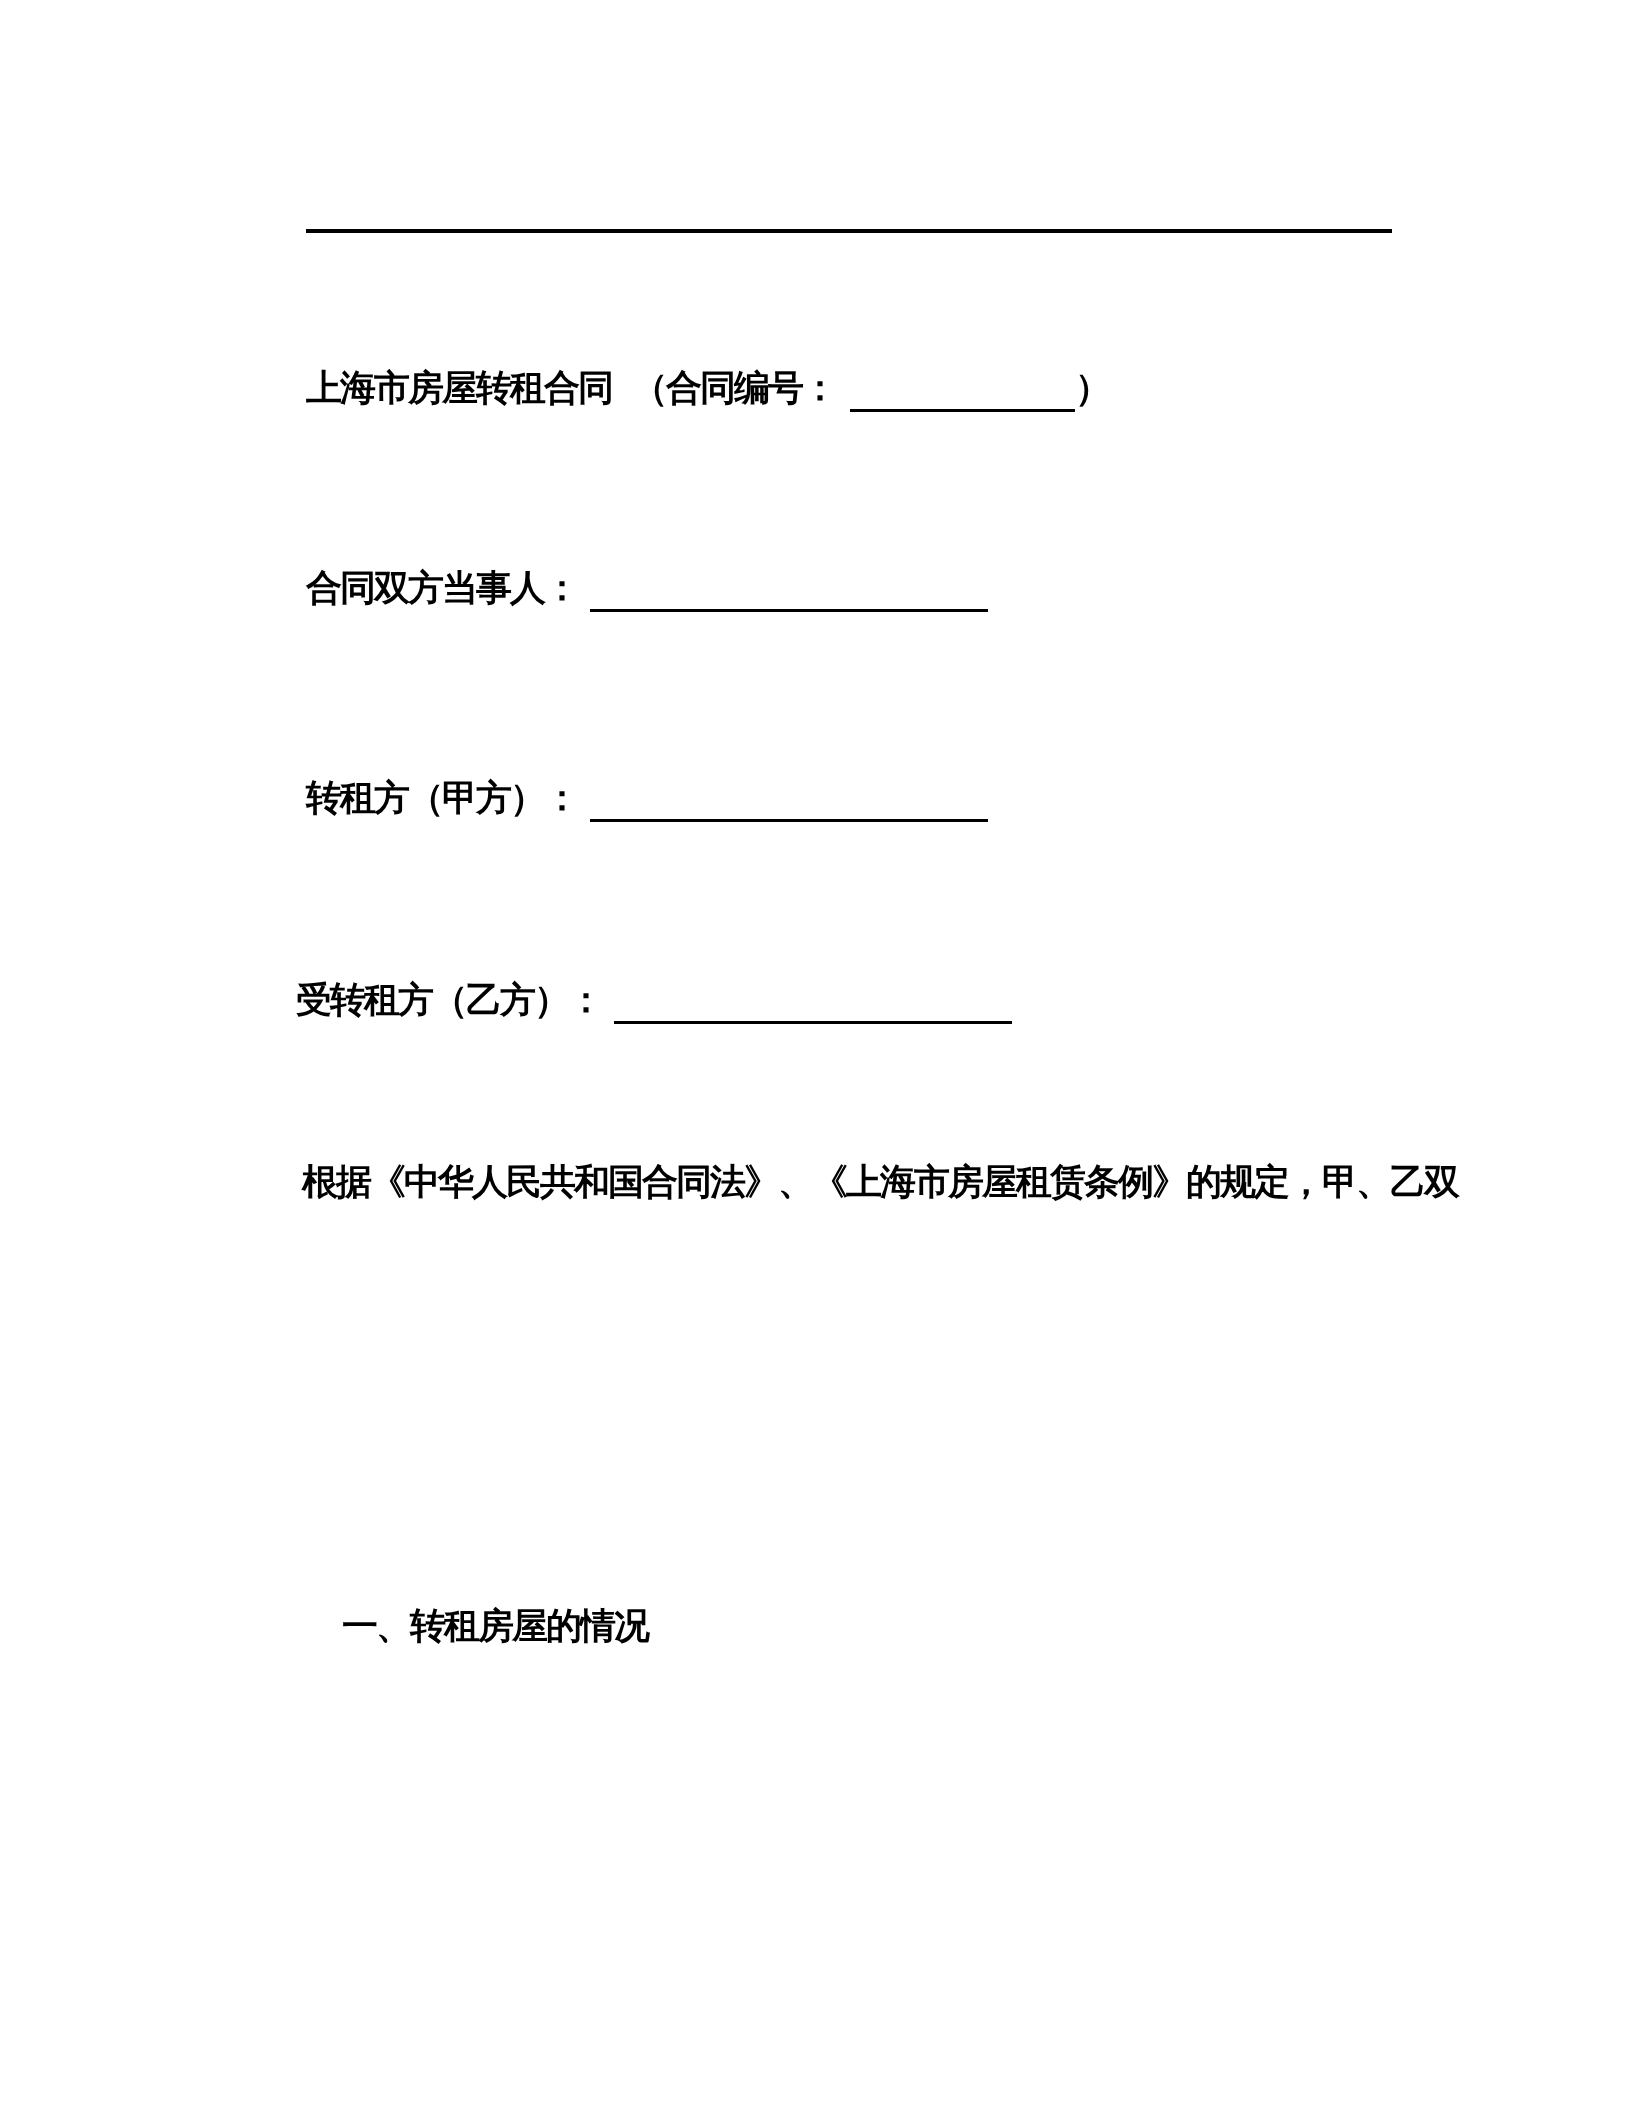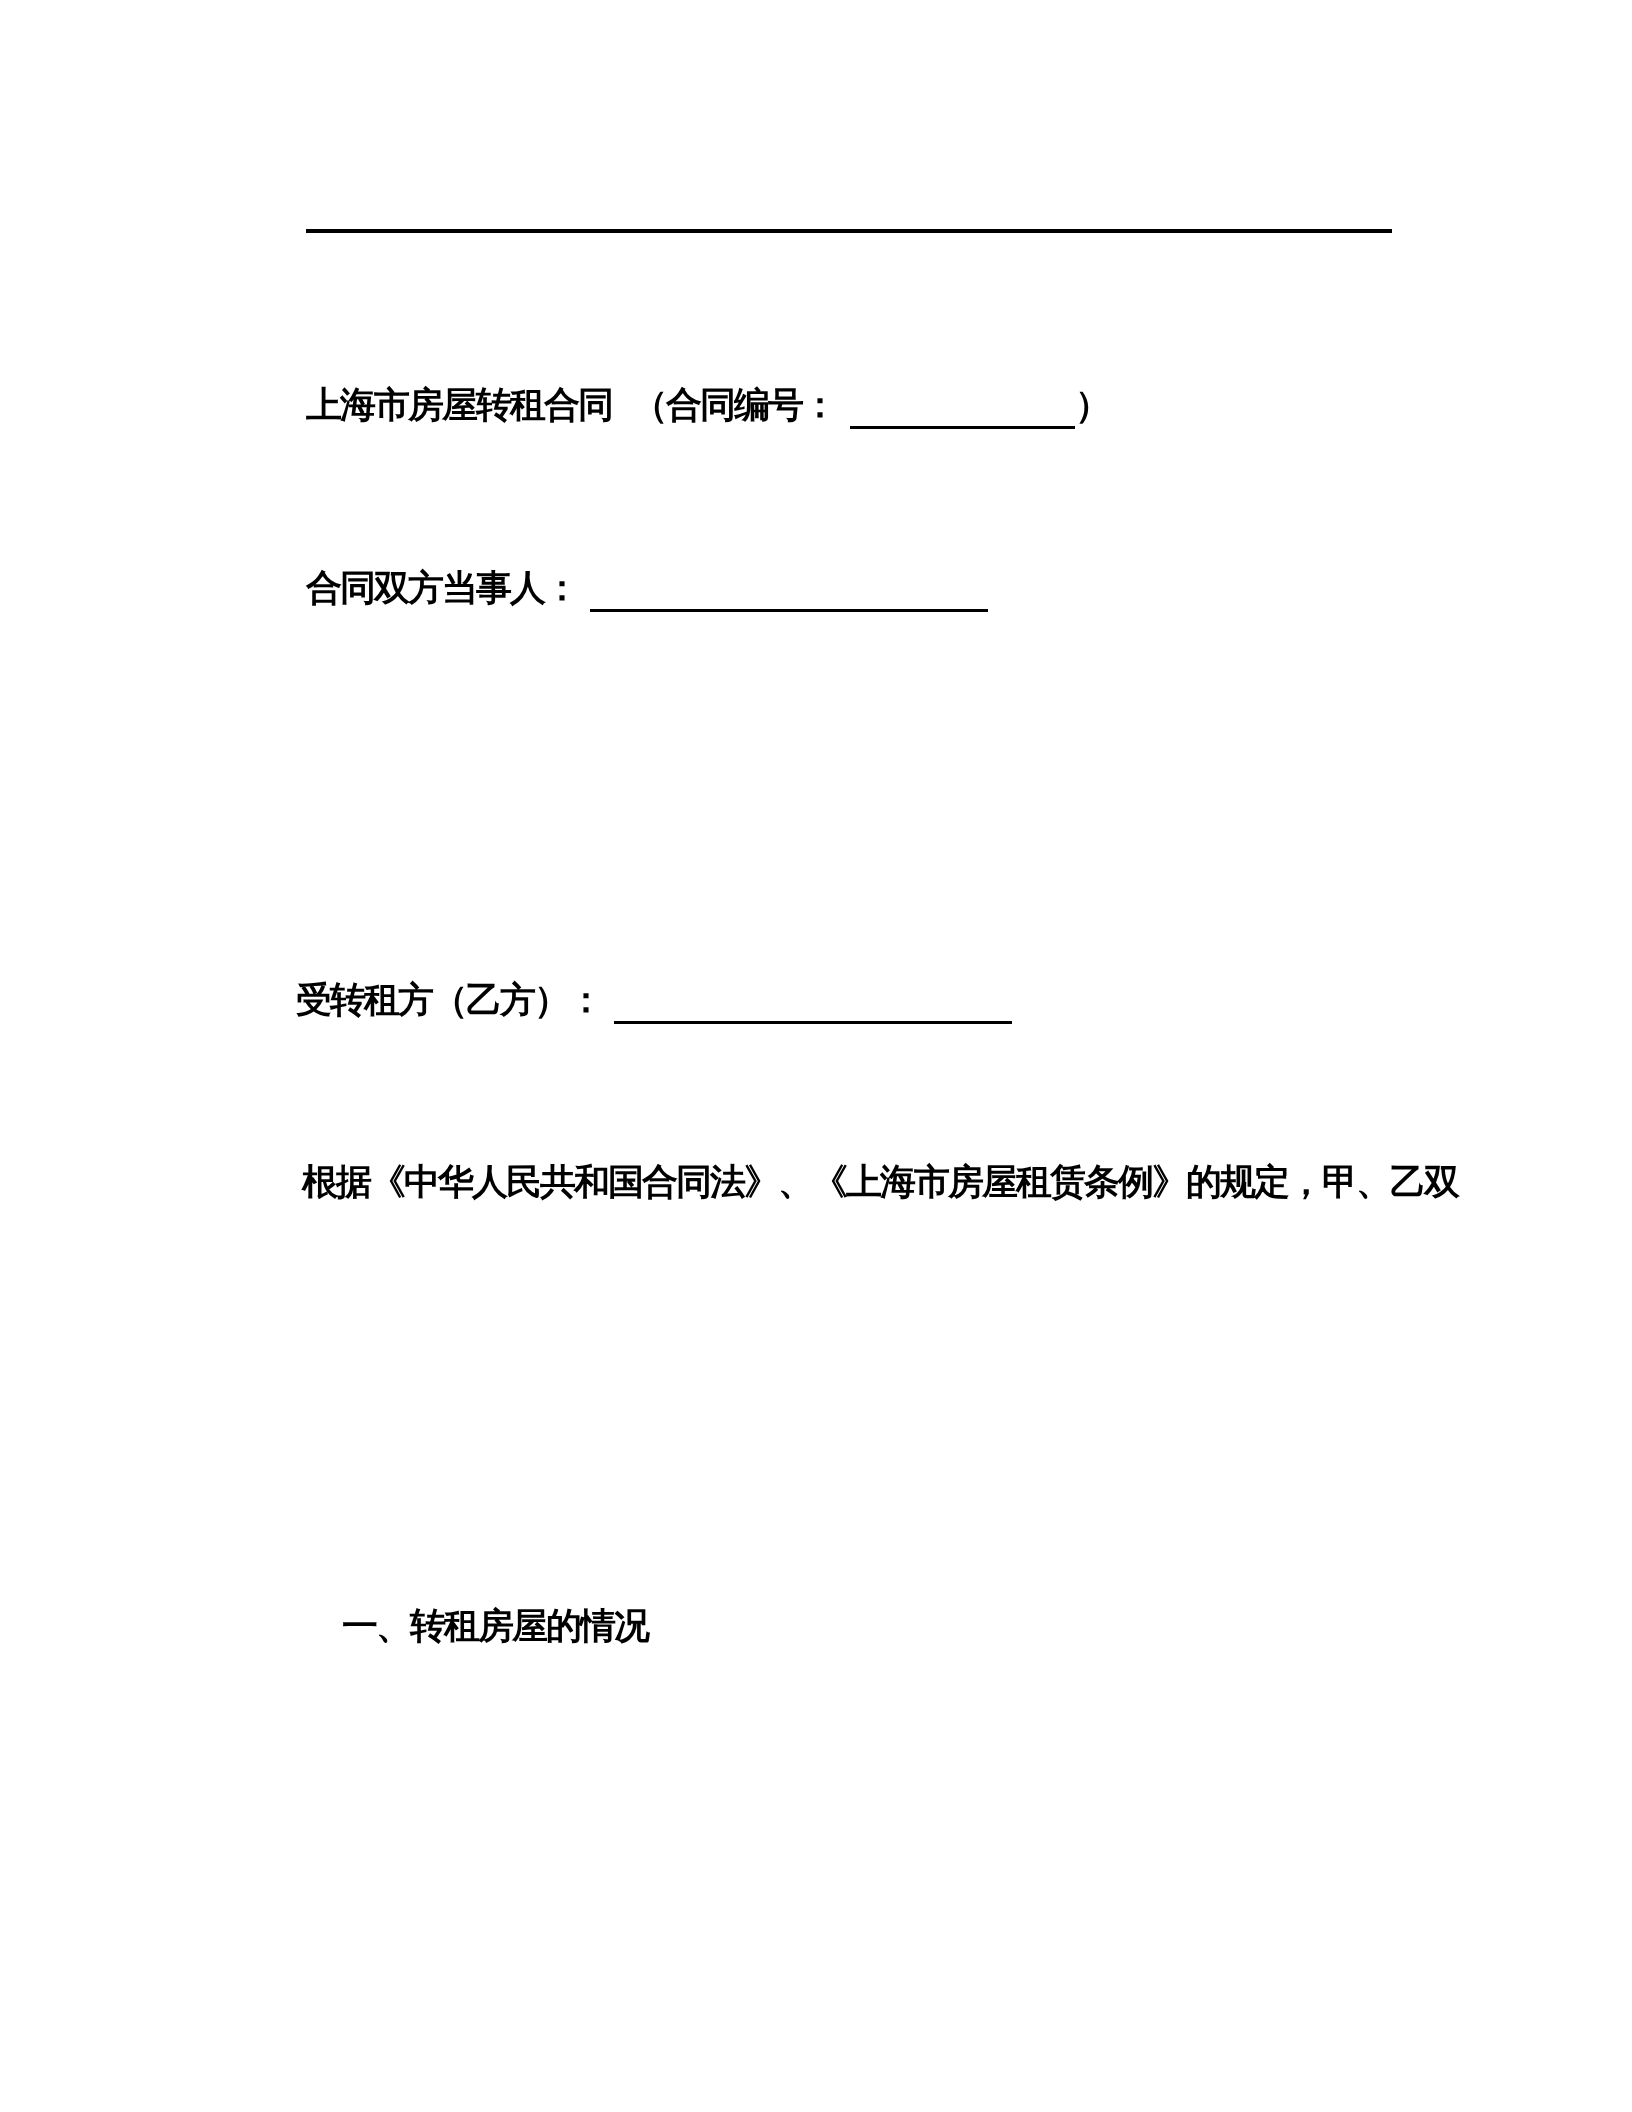--- a/index.html
+++ b/index.html
@@ -36,21 +36,21 @@
     height: 40px;
     border-bottom: 3px solid #000000;
     transform: translateY(3px);
   }
   .blank.low {
     height: 44px;
     border-bottom-width: 4px;
     transform: translateY(9px);
   }
   
-  .title-line      { left: 306px; top: 383px; }
+  .title-line      { left: 306px; top: 366px; }
   .parties-line    { left: 306px; top: 566px; }
   .sublessor-line  { left: 306px; top: 776px; }
   .sublessee-line  { left: 296px; top: 978px; }
   .preamble-1      { left: 302px; top: 1160px; }
   .preamble-2      { left: 238px; top: 1276px; }
   .preamble-3      { left: 238px; top: 1394px; }
   .section-heading { left: 306px; top: 1604px; margin-left: 36px; }
   .clause-line     { left: 303px; top: 1800px; }
 
   .gap-before { margin-left: 20px; }
@@ -70,20 +70,23 @@
   <div class="top-rule"></div>
 
   <div class="line title-line">
     <span class="t">上海市房屋转租合同</span><span class="t gap-before">（合同编号：</span><span class="blank blank-contract"></span><span class="t">）</span>
   </div>
 
   <div class="line parties-line">
     <span class="t">合同双方当事人：</span><span class="blank blank-party blank-gap"></span>
   </div>
 
+  <div class="line sublessor-line">
+    <span class="t">转租方（甲方）：</span><span class="blank blank-party blank-gap"></span>
+  </div>
 
   <div class="line sublessee-line">
     <span class="t">受转租方（乙方）：</span><span class="blank blank-party blank-gap"></span>
   </div>
 
   <div class="line preamble-1">
     <span class="t">根据《中华人民共和国合同法》、《上海市房屋租赁条例》的规定，甲、乙双</span>
   </div>
 
 

